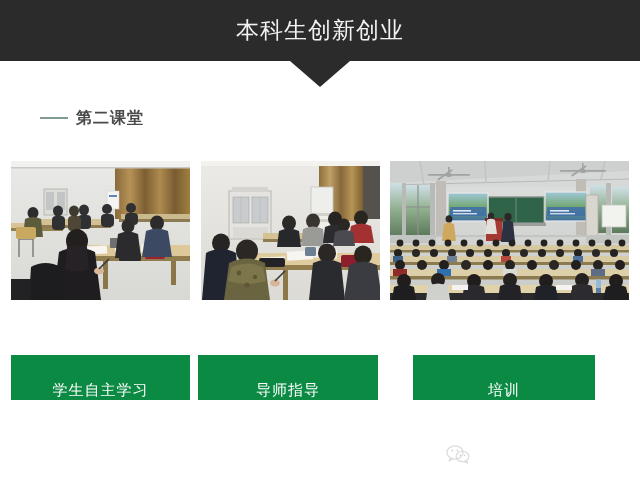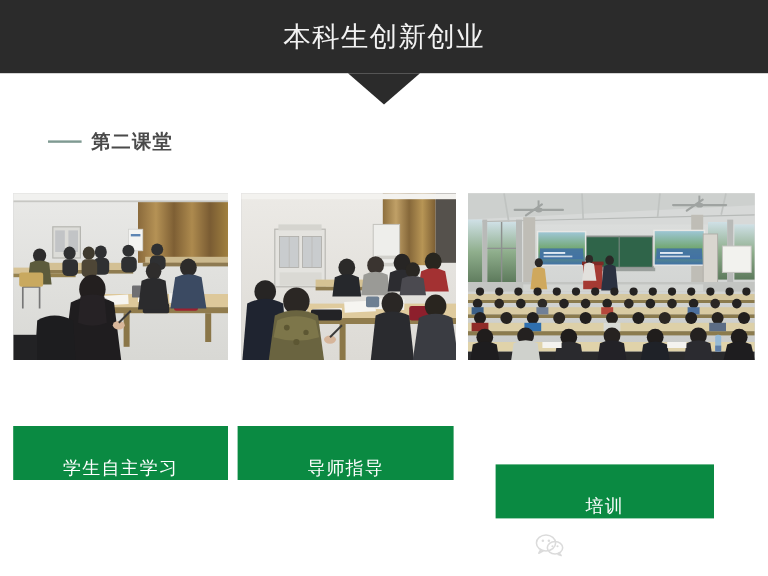--- a/index.html
+++ b/index.html
@@ -89,21 +89,21 @@
     display: flex;
     align-items: flex-end;
     justify-content: center;
     color: #ffffff;
     font-size: 15px;
     letter-spacing: 1px;
     white-space: nowrap;
   }
   #pill-0 { left: 11px;  width: 179px; }
   #pill-1 { left: 198px; width: 180px; }
-  #pill-2 { left: 413px; width: 182px; margin-top: 32px; }
+  #pill-2 { left: 413px; width: 182px; }
 
   
   .watermark {
     position: absolute;
     left: 446px; top: 442px;
     height: 24px;
     display: flex;
     align-items: center;
     opacity: 0.30;
   }

